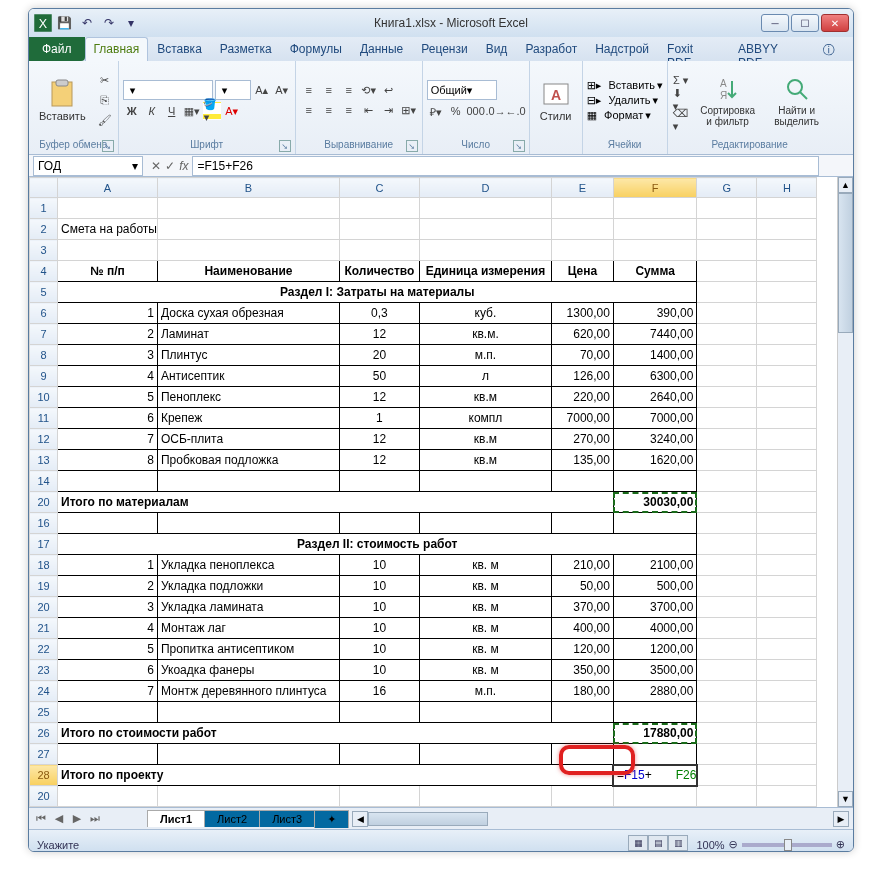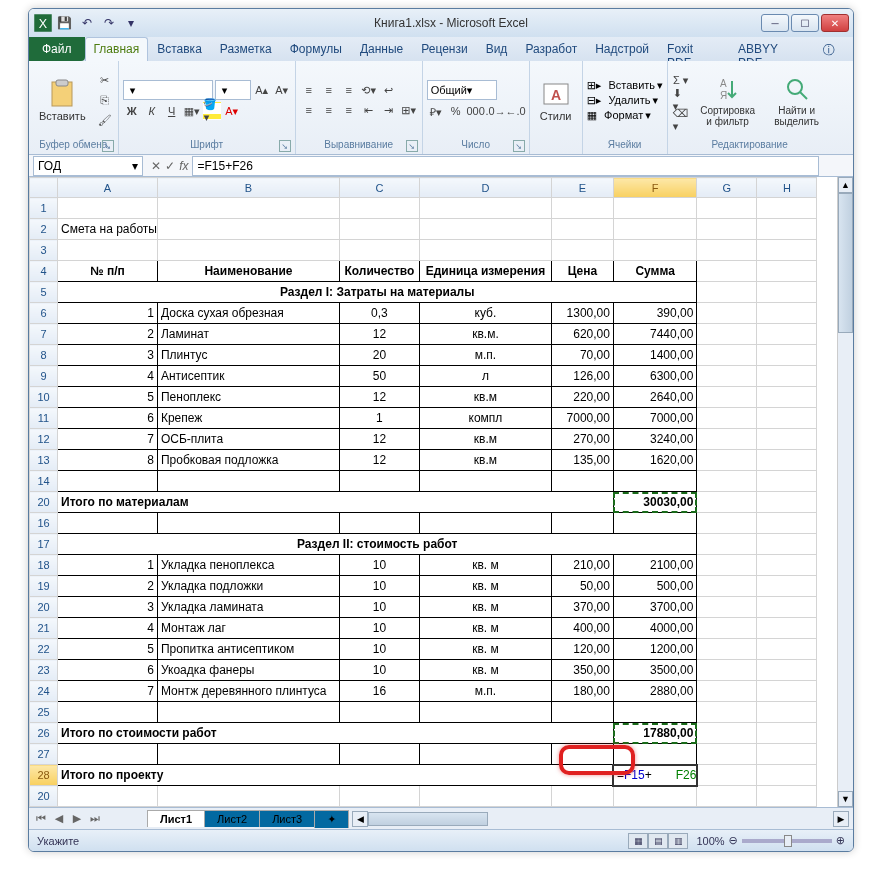--- a/index.html
+++ b/index.html
@@ -75,21 +75,21 @@
 .sheettabs .navset { display: flex; padding: 0 4px; gap: 2px; }
 .sheettabs .navbtn { width: 16px; height: 16px; display: flex; align-items: center; justify-content: center; color: #666; }
 .sheettab { padding: 2px 12px; background: #fff; border: 1px solid #aaa; border-bottom: none; margin-right: -1px; }
 .sheettab.active { background: #fff; font-weight: bold; margin-left: 40px; }
 .sheettab.inactive { background: #0369a1; }
 .sheettabs .scroll { flex: 1; height: 16px; background: #e8eef6; display: flex; align-items: center; margin: 0 4px; }
 .scroll .thumb { background: linear-gradient(#d8e4f0,#c0d0e0); border: 1px solid #9ab; height: 14px; width: 120px; }
 .scroll .arrow { width: 16px; height: 16px; border: 1px solid #9ab; background: #e8eef6; display: flex; align-items: center; justify-content: center; font-size: 9px; }
 
 
-.statusbar { height: 22px; background: linear-gradient(#e8f0f8,#d0e0f0); border-top: 1px solid #a8bcd4; display: flex; align-items: center; font-size: 11px; padding: 0 8px; color: #335; }
+.statusbar { height: 22px; background: linear-gradient(#e8f0f8,#d0e0f0); border-top: 1px solid #a8bcd4; display: flex; align-items: flex-end; font-size: 11px; padding: 0 8px; color: #335; }
 .statusbar .spacer { flex: 1; }
 .viewbtns { display: flex; }
 .viewbtn { width: 20px; height: 16px; border: 1px solid #9ab; background: #e0e8f0; display: flex; align-items: center; justify-content: center; font-size: 9px; }
 .zoom { display: flex; align-items: center; gap: 4px; margin-left: 8px; }
 .zoomslider { width: 90px; height: 4px; background: #aac; position: relative; }
 .zoomslider .thumb { position: absolute; top: -4px; left: 42px; width: 8px; height: 12px; background: #e8eef6; border: 1px solid #888; }
 
 .vscroll { position: absolute; right: 0; top: 0; bottom: 0; width: 16px; background: #e8eef6; border-left: 1px solid #ccc; }
 .vscroll .arrow { height: 16px; border: 1px solid #9ab; display: flex; align-items: center; justify-content: center; font-size: 9px; }
 .vscroll .track { position: absolute; top: 16px; bottom: 16px; left: 0; right: 0; }

